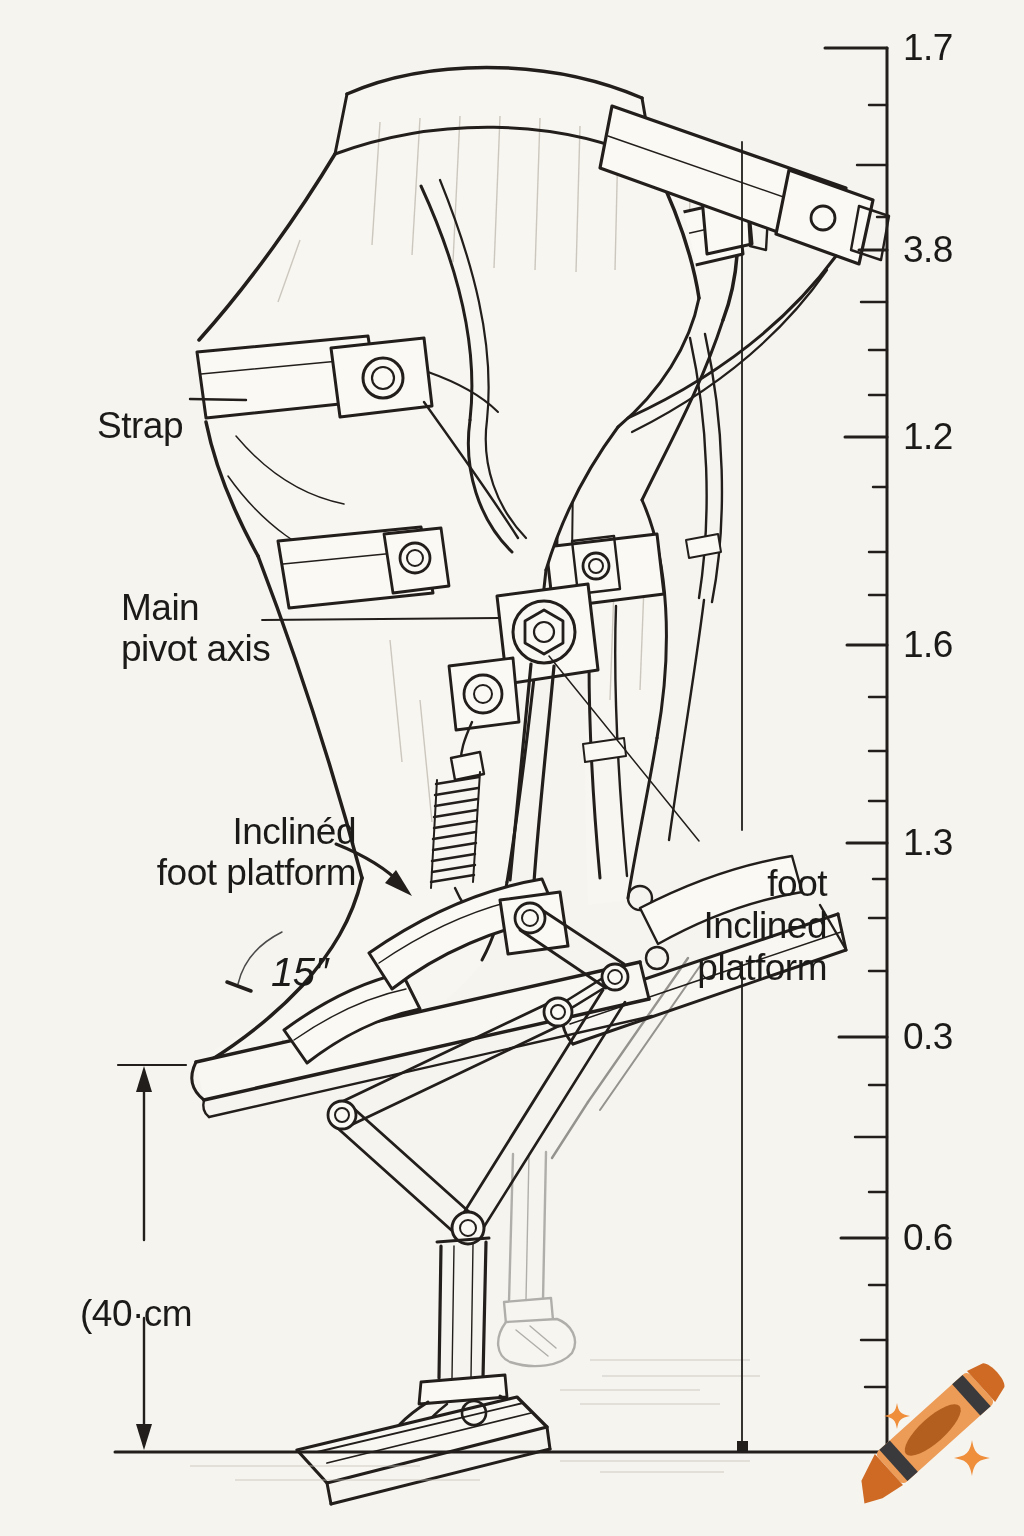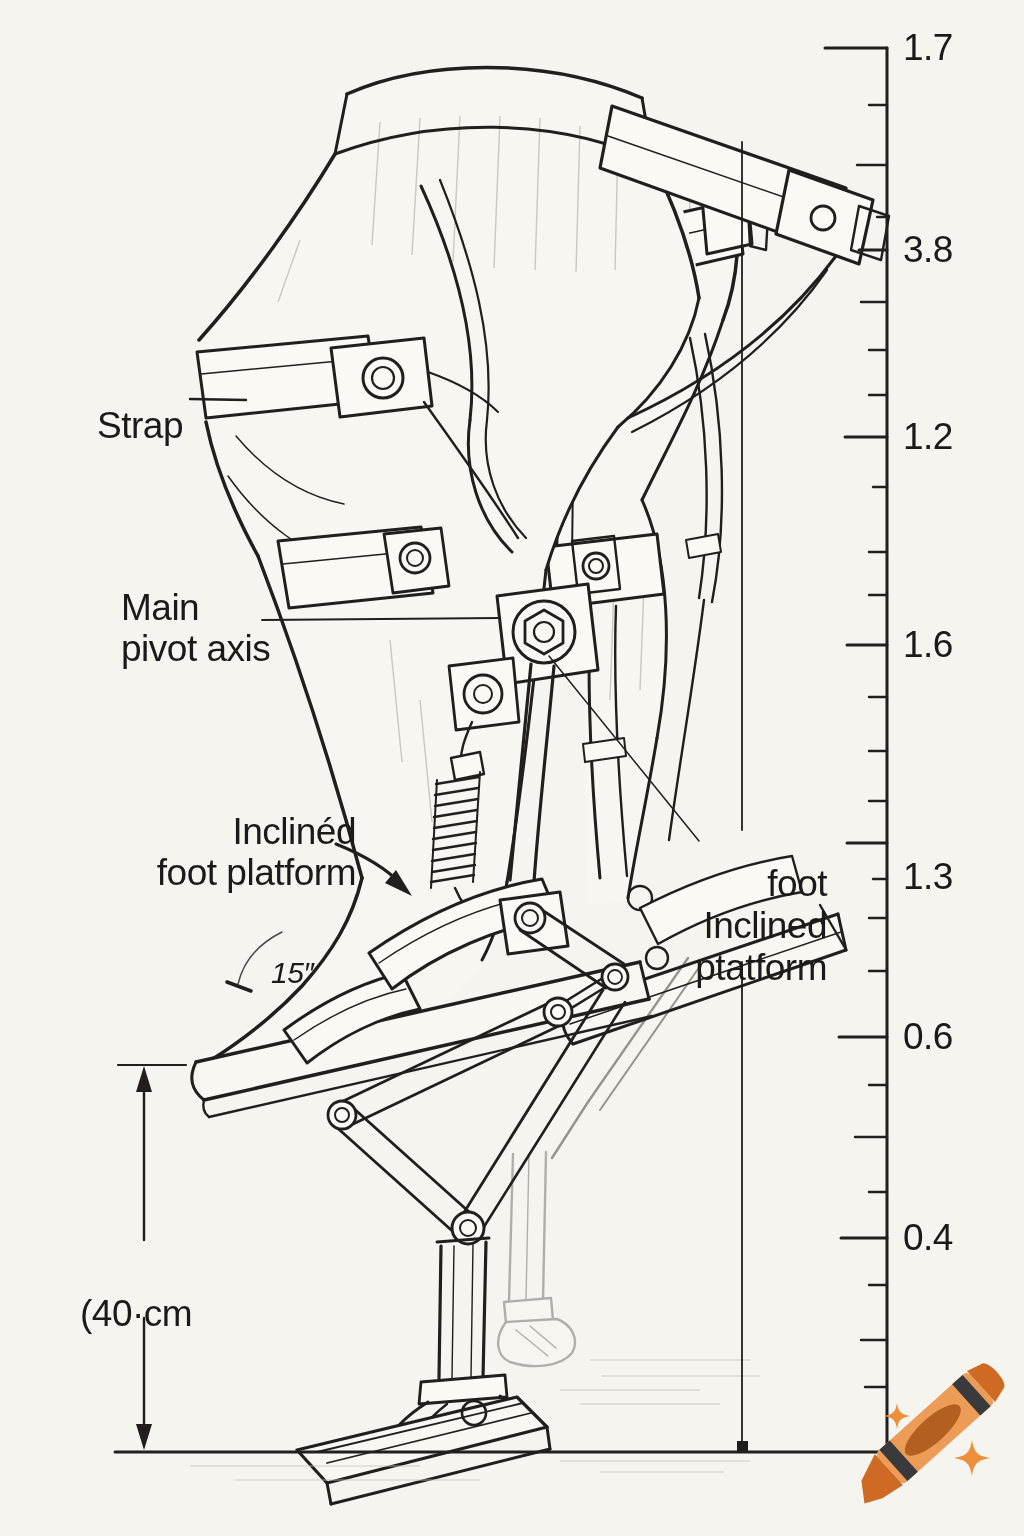--- a/index.html
+++ b/index.html
@@ -15,21 +15,21 @@
   .w26{stroke-width:2.6}.w24{stroke-width:2.4}.w22{stroke-width:2.2}.w2{stroke-width:2}
   .w18{stroke-width:1.8}.w15{stroke-width:1.5}.w14{stroke-width:1.4}
   .shade{stroke:#c7c2b8;stroke-width:1.4;fill:none;opacity:.9;}
   .hatch{stroke:#c3beb4;stroke-width:1.1;fill:none;opacity:.75;}
   .ghost{opacity:.32;}
   .ghost2{opacity:.45;}
   .inkfill{fill:#211e1b;stroke:none;}
   .lbl{position:absolute;color:#1b1a18;font-size:37px;line-height:41px;letter-spacing:-.5px;white-space:nowrap;margin-top:27px;}
   .lbl.center{text-align:right;}
   .lbl.right{text-align:right;}
-  .lbl.italic{font-style:italic;font-size:30px;}
+  .lbl.italic{font-style:italic;font-size:40px;}
   .ruler-num{position:absolute;left:903px;color:#1b1a18;font-size:37px;letter-spacing:-.5px;}
 </style>
 </head>
 <body>
 
 <div id="screen">
 
 <svg width="1024" height="1536" viewBox="0 0 1024 1536">
 
   <g>
@@ -350,31 +350,31 @@
   <div>foot platform</div>
 </div>
 
 <div class="lbl italic" style="left:271px;top:925px;">
   <div>15″</div>
 </div>
 
 <div class="lbl center" style="left:653px;top:836px;width:174px;line-height:42px;">
   <div>foot</div>
   <div>Inclined</div>
-  <div>ptatform</div>
+  <div>platform</div>
 </div>
 
 
 <div class="lbl" style="left:80px;top:1266px;">
   <div>(40·cm</div>
 </div>
 
 <div id="ruler-labels">
       <div class="ruler-num" style="top: 27px;">1.7</div>
       <div class="ruler-num" style="top: 229px;">3.8</div>
       <div class="ruler-num" style="top: 416px;">1.2</div>
       <div class="ruler-num" style="top: 624px;">1.6</div>
-      <div class="ruler-num" style="top: 822px; margin-top: 34px;">1.3</div>
-      <div class="ruler-num" style="top: 1016px;">0.6</div>
-      <div class="ruler-num" style="top: 1217px;">0.4</div>
+      <div class="ruler-num" style="top: 822px;">1.3</div>
+      <div class="ruler-num" style="top: 1016px;">0.3</div>
+      <div class="ruler-num" style="top: 1217px;">0.6</div>
     </div>
 
 </div>
 
 </body></html>

